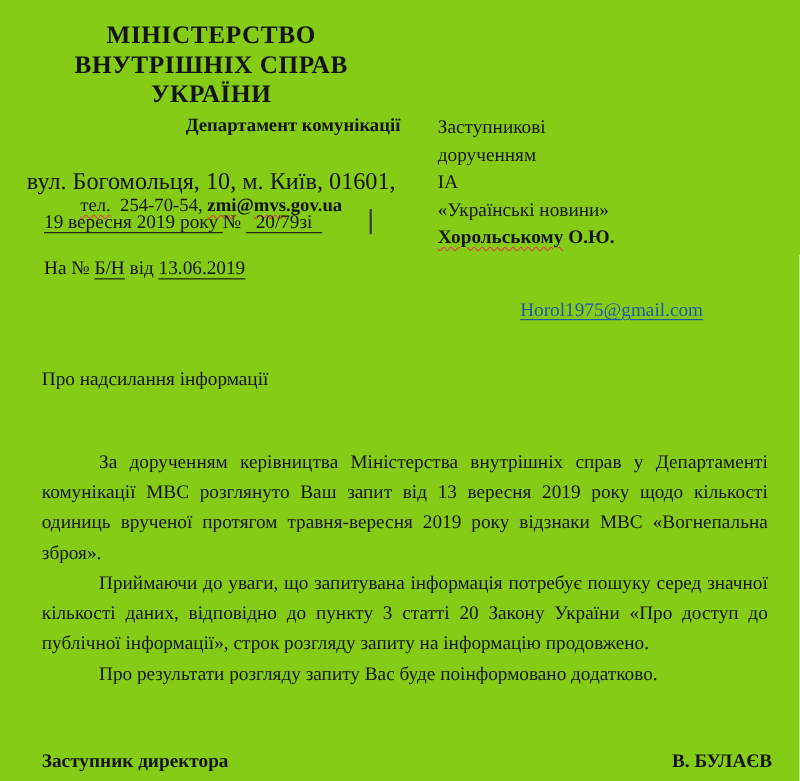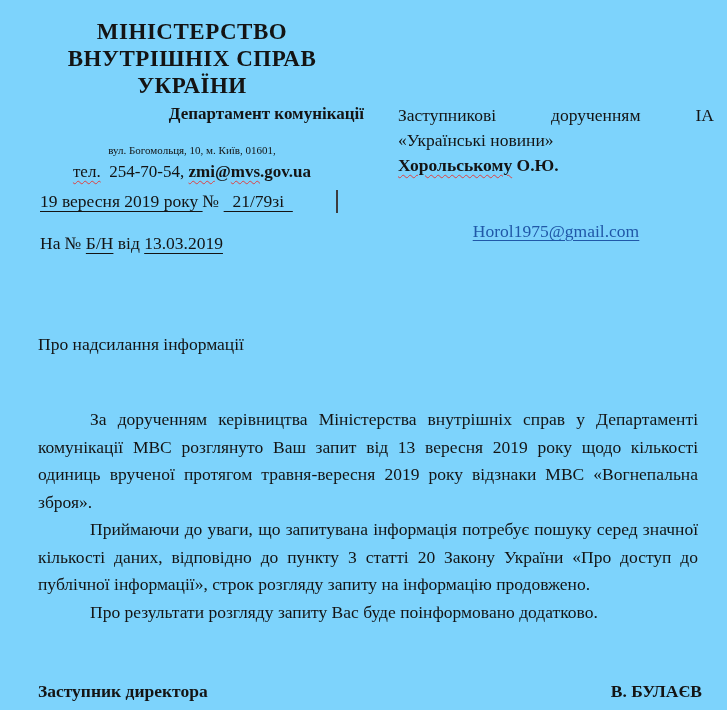--- a/index.html
+++ b/index.html
@@ -1,20 +1,20 @@
 <!DOCTYPE html>
 <html><head>
 <meta charset="utf-8">
 <style>
   html, body { margin: 0; padding: 0; background: #ffffff; }
   .page {
     position: relative;
     width: 727px;
     height: 710px;
-    background: #7dd3fc;
+    background: #84cc16;
     font-family: "Liberation Serif", "DejaVu Serif", serif;
     color: #141414;
     overflow: hidden;
     text-decoration: underline;
   }
 
   
   .letterhead {
     position: absolute;
     left: 20px;
@@ -29,23 +29,23 @@
     letter-spacing: 0.5px;
   }
   .department {
     font-size: 17px;
     font-weight: bold;
     line-height: 24px;
     margin-top: 3px;
     text-align: right;
   }
   .address-line1 {
-    font-size: 11px;
+    font-size: 22px;
     line-height: 22px;
-    margin-top: 13px;
+    margin-top: 28px;
   }
   .address-line2 {
     font-size: 17px;
     line-height: 22px;
   }
   .wavy { text-decoration: underline wavy #e04040; text-decoration-thickness: 1px; text-underline-offset: 3px; }
   .mvs-email { color: #2476c2; font-weight: bold; }
   .mvs-email .wavy { text-decoration-color: #e04040; margin-top: 40px; }
 
   
@@ -77,21 +77,21 @@
 
   
   .recipient {
     position: absolute;
     left: 398px;
     top: 103px;
     width: 316px;
     font-size: 17.5px;
     line-height: 25px;
   }
-  .recipient-line1 { display: flex; justify-content: space-between; }
+  .recipient-line1 { display: flex; justify-content: space-between; flex-direction: column; }
   .recipient-name-line { font-weight: bold; }
   .recipient-email {
     margin-top: 41px;
     color: #2058a8;
     text-decoration: underline;
     text-underline-offset: 3px;
     text-align: center;
   }
   a.link-plain { color: inherit; text-decoration: inherit; cursor: pointer; }
 
@@ -134,25 +134,25 @@
 
   <div class="letterhead">
     <div class="org-line">МІНІСТЕРСТВО</div>
     <div class="org-line">ВНУТРІШНІХ СПРАВ</div>
     <div class="org-line">УКРАЇНИ</div>
     <div class="department">Департамент комунікації</div>
     <div class="address-line1">вул.  Богомольця, 10, м. Київ, 01601,</div>
     <div class="address-line2"><span class="wavy">тел.</span><span style="white-space:pre;">  254-70-54, </span><a class="link-plain mvs-email"><span class="wavy">zmi</span><span>@</span><span class="wavy">mvs</span><span>.gov.ua</span></a></div>
   </div>
 
-  <div class="date-line"><span class="u">19 вересня 2019 року </span><span>№ </span><span class="u">  21/79зі  </span></div>
+  <div class="date-line"><span class="u">19 вересня 2019 року </span><span>№ </span><span class="u">  20/79зі  </span></div>
 
   <div class="text-cursor"></div>
 
-  <div class="reply-line"><span>На № </span><span class="u">Б/Н</span><span> від </span><span class="u">13.03.2019</span></div>
+  <div class="reply-line"><span>На № </span><span class="u">Б/Н</span><span> від </span><span class="u">13.06.2019</span></div>
 
   <div class="recipient">
     <div class="recipient-line1">
       <span>Заступникові</span>
       <span>дорученням</span>
       <span>ІА</span>
     </div>
     <div>«Українські новини»</div>
     <div class="recipient-name-line"><span class="wavy">Хорольському</span><span style="white-space:pre;"> О.Ю.</span></div>
     <div class="recipient-email"><a class="link-plain">Horol1975@gmail.com</a></div>

